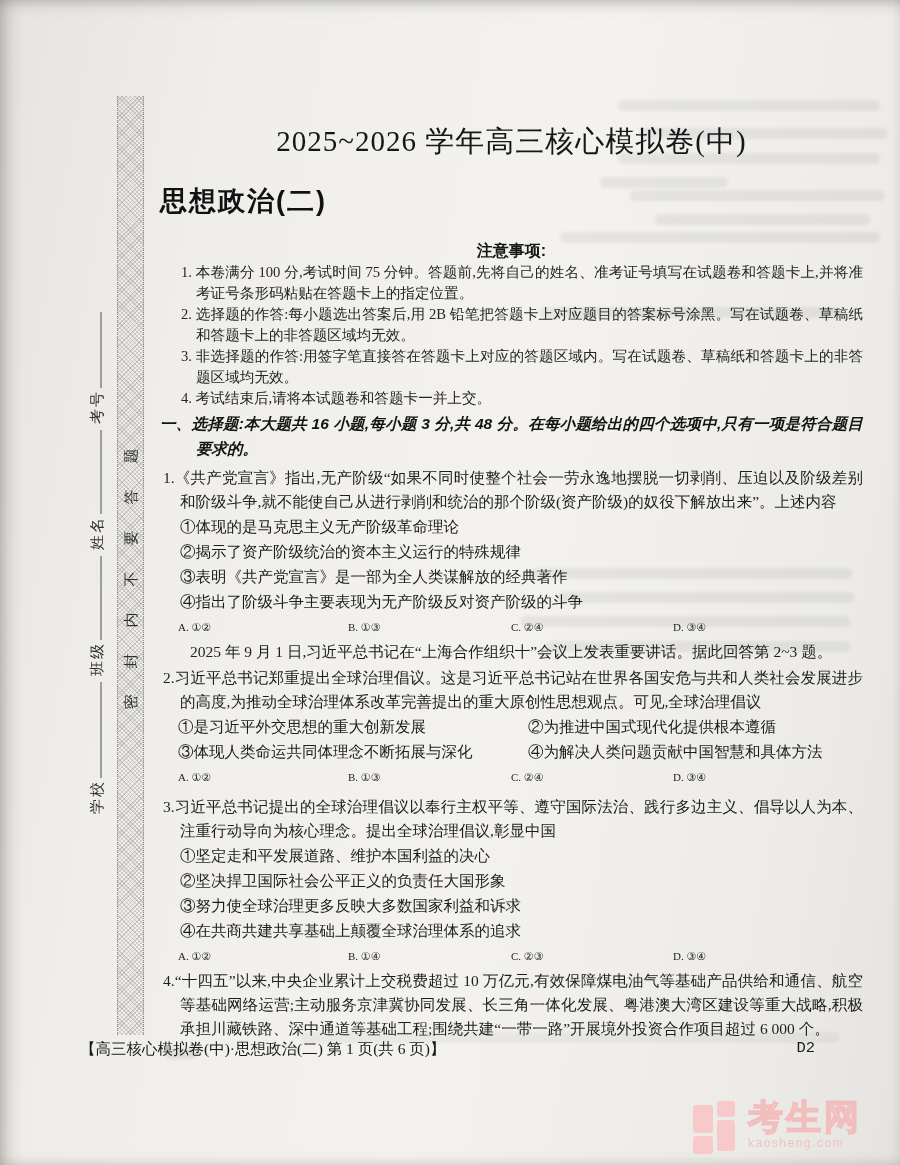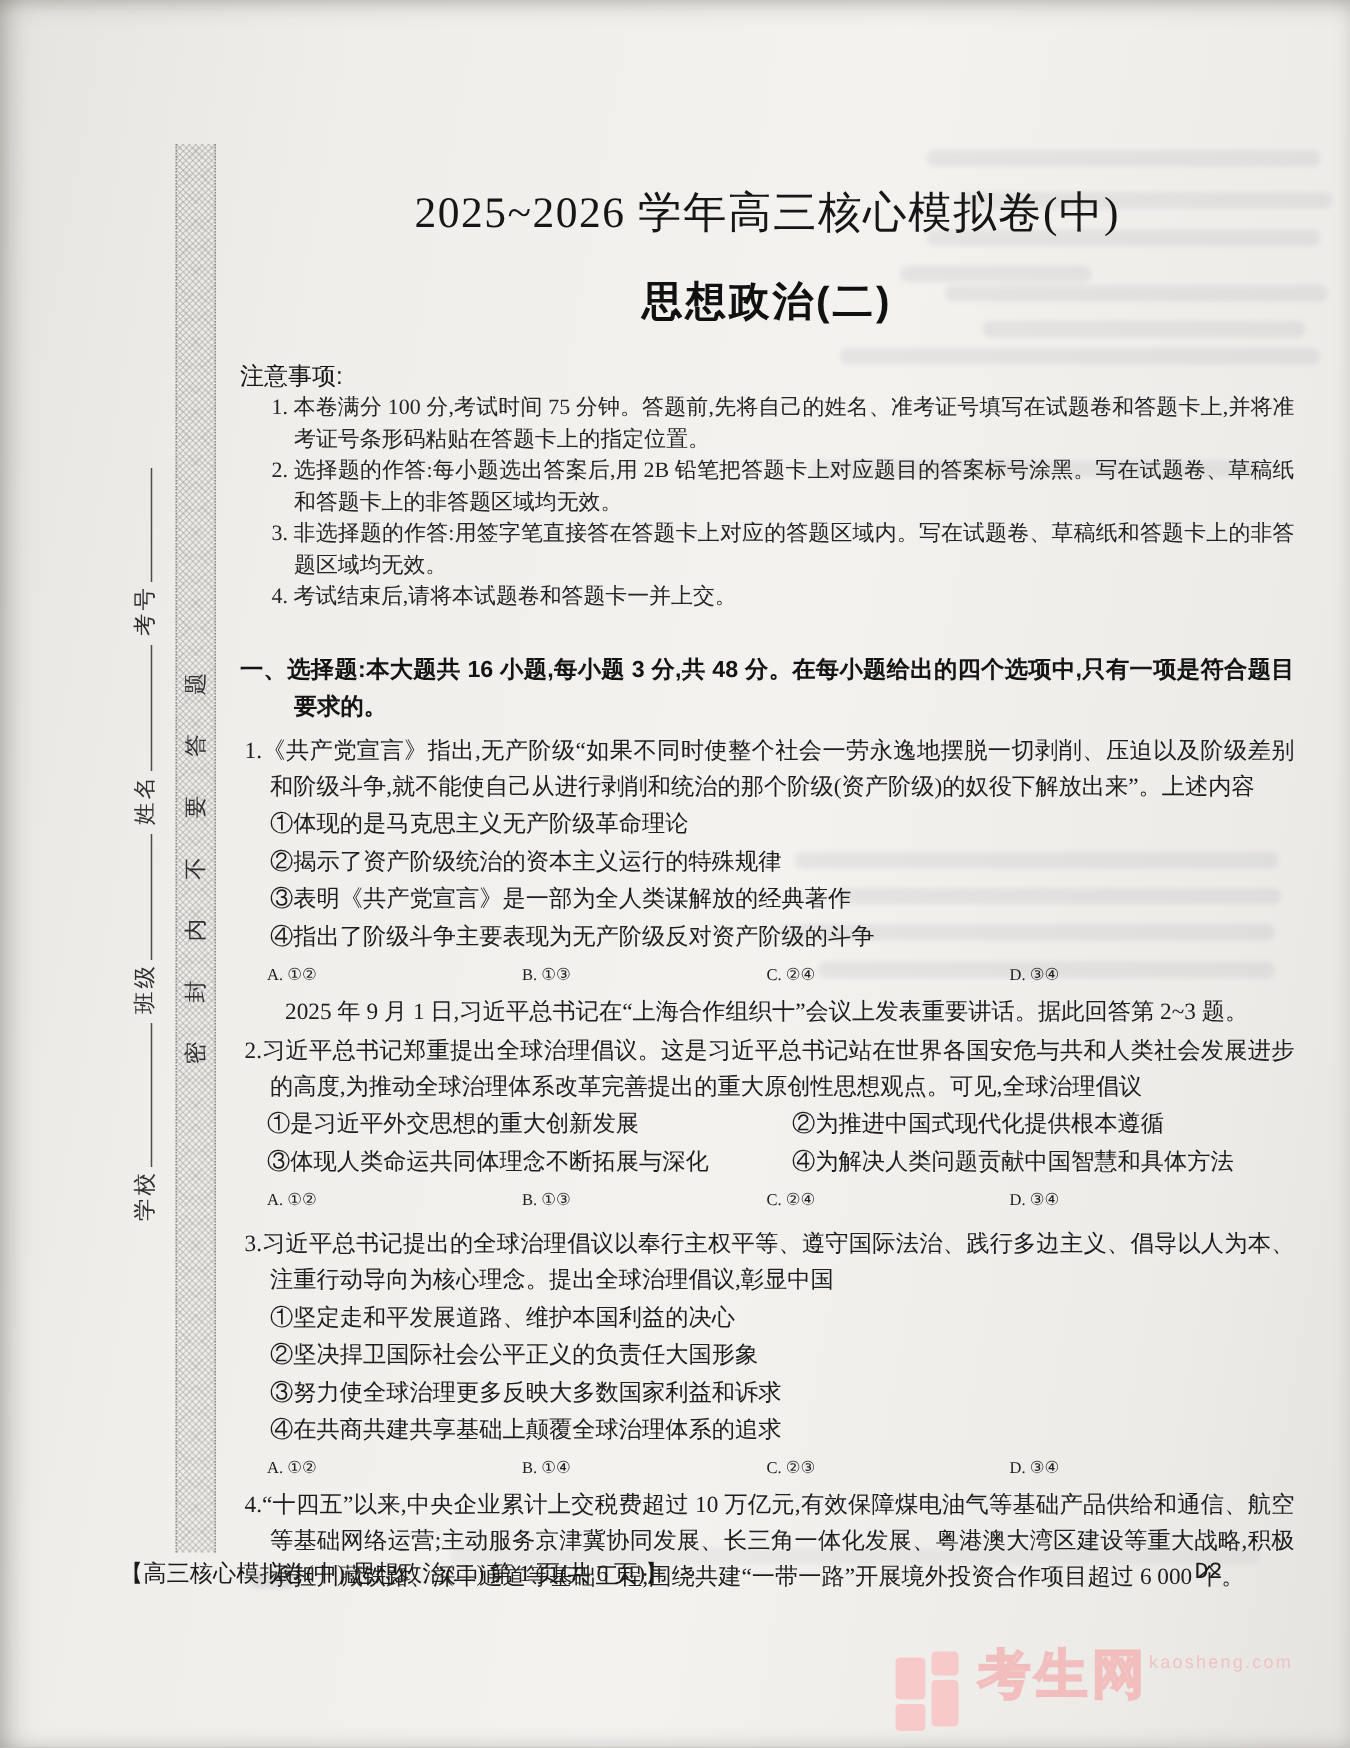--- a/index.html
+++ b/index.html
@@ -31,45 +31,45 @@
     white-space:nowrap;font-size:15px;color:#2e2e2e;
   }
   .si-label{letter-spacing:2px;}
   .si-line{display:inline-block;border-bottom:1px solid #4c4c48;height:11px;margin:0 6px 0 2px;}
   .w1{width:96px}.w2{width:84px}.w3{width:84px}.w4{width:76px}
   
   .bleed{position:absolute;height:11px;border-radius:5px;background:#70707a;opacity:.10;filter:blur(1.6px);}
   
   .content{position:absolute;left:160px;top:0;width:703px;}
   .title1{margin:122px 0 0 0;text-align:center;font-size:29px;font-weight:400;letter-spacing:1px;color:#161616;}
-  .title2{margin:21px 0 0 0;text-align:center;font-size:27px;font-weight:700;letter-spacing:2px;color:#111;
+  .title2{margin:21px 0 0 0;text-align:left;font-size:27px;font-weight:700;letter-spacing:2px;color:#111;
           font-family:"Liberation Sans","DejaVu Sans",sans-serif;}
-  .notice-head{margin-top:22px;font-size:16px;font-weight:400;font-family:"Liberation Sans","DejaVu Sans",sans-serif;color:#161616;}
+  .notice-head{margin-top:22px;font-size:16px;font-weight:700;font-family:"Liberation Sans","DejaVu Sans",sans-serif;color:#161616;text-align:center;}
   .notice-item{font-size:14.6px;line-height:21px;padding-left:36px;text-indent:-15px;text-align:justify;color:#242424;}
-  .section-head{margin-top:25px;font-size:15.5px;line-height:25px;font-weight:700;
+  .section-head{margin-top:2px;font-size:15.5px;line-height:25px;font-weight:700;
                 font-family:"Liberation Sans","DejaVu Sans",sans-serif;
-                padding-left:36px;text-indent:-36px;text-align:justify;color:#141414;}
+                padding-left:36px;text-indent:-36px;text-align:justify;color:#141414;font-style:italic;}
   .stem{font-size:15.5px;line-height:24px;padding-left:20px;text-indent:-17px;text-align:justify;margin-top:5px;color:#1d1d1d;}
   .opt-line{font-size:15.5px;line-height:25px;padding-left:20px;color:#1d1d1d;}
   .opt-grid{display:grid;grid-template-columns:350px auto;font-size:15.5px;line-height:25px;padding-left:18px;color:#1d1d1d;}
   .ans-row{display:grid;grid-template-columns:170px 163px 162px auto;font-size:11px;line-height:26px;padding-left:18px;color:#1d1d1d;}
   .lead-in{font-size:15.5px;line-height:24px;text-indent:30px;color:#1d1d1d;}
   
   .footer{position:absolute;left:160px;top:1039px;width:703px;font-size:15.5px;color:#191919;}
   .footer-text{display:block;text-align:left;margin-left:-80px;font-weight:400;}
   .footer-code{position:absolute;right:48px;top:0;font-family:Liberation Mono, monospace;}
   
   .wm{position:absolute;right:38px;top:1099px;display:flex;align-items:flex-start;gap:9px;}
   .wm-logo{position:relative;width:46px;height:56px;}
   .wm-logo span{position:absolute;background:#f7c9c9;border-radius:3px;}
   .lb1{left:0;top:6px;width:20px;height:28px;}
   .lb2{left:0;top:37px;width:20px;height:18px;}
   .rb1{left:24px;top:2px;width:18px;height:16px;}
   .rb2{left:24px;top:21px;width:18px;height:31px;}
-  .wm-text{display:flex;flex-direction:row;line-height:1;}
+  .wm-text{display:flex;flex-direction:column;line-height:1;}
   .wm-cn{font-size:35px;font-weight:700;letter-spacing:3px;color:#fdf6f6;
          -webkit-text-stroke:1.5px #f2bdbd;text-stroke:1.5px #f2bdbd;
          font-family:"Liberation Sans","DejaVu Sans",sans-serif;}
   .wm-en{margin-top:3px;font-size:12px;letter-spacing:1.5px;color:#efc2c2;
          font-family:"Liberation Sans","DejaVu Sans",sans-serif;}
 </style>
 </head>
 <body>
 
 <div class="page">

